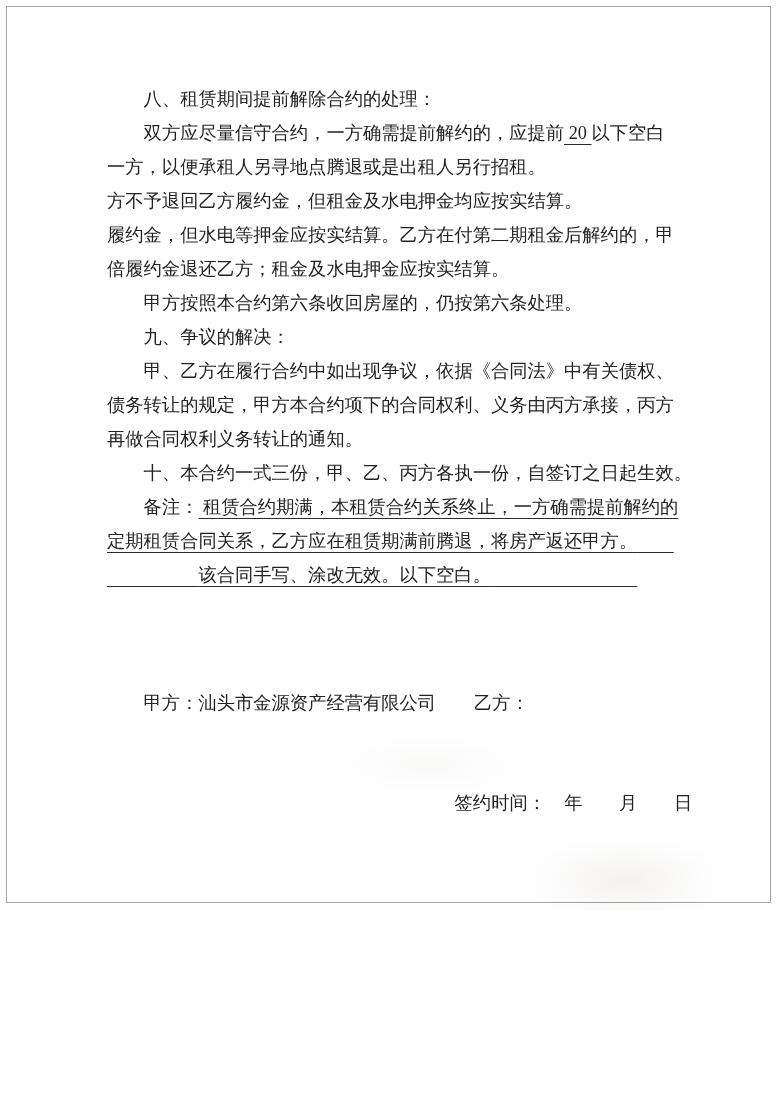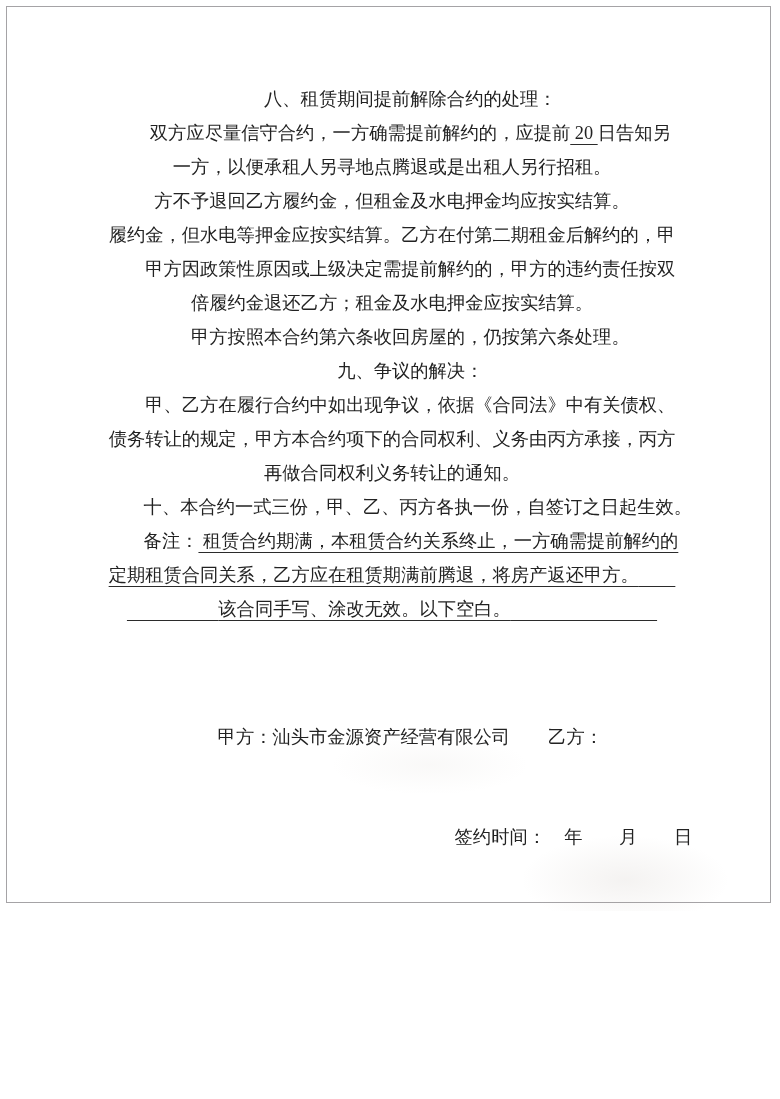--- a/index.html
+++ b/index.html
@@ -3,21 +3,20 @@
 <meta charset="utf-8">
 <style>
   html,body{margin:0;padding:0;background:#ffffff;}
   #page{
     position:relative;
     width:780px;height:911px;
     background:#ffffff;
     overflow:hidden;
     font-family:"Liberation Serif","DejaVu Serif",serif;
     color:#1f1f1f;
-    text-align:center;
   }
   .scan-frame{
     position:absolute;
     left:6px;top:6px;right:9px;bottom:8px;
     border:1.5px solid #a5a3a6;
     pointer-events:none;
   }
   .content{
     position:absolute;
     left:107px;top:82px;
@@ -65,25 +64,24 @@
   <div class="scan-frame"></div>
 
   <div class="smudge s1"></div>
   <div class="smudge s2"></div>
   <div class="smudge s3"></div>
   <div class="smudge s4"></div>
 
   <div class="content">
     <div>
         <div class="line indent"><span>八、租赁期间提前解除合约的处理：</span></div>
-        <div class="line indent"><span>双方应尽量信守合约，一方确需提前解约的，应提前</span><span class="u"> 20 </span><span>日告知另</span></div>
+        <div class="line indent"><span>双方应尽量信守合约，一方确需提前解约的，应提前</span><span class="u"> 20 </span><span>以下空白</span></div>
         <div class="line"><span>一方，以便承租人另寻地点腾退或是出租人另行招租。</span></div>
         <div class="line"><span>方不予退回乙方履约金，但租金及水电押金均应按实结算。</span></div>
         <div class="line"><span>履约金，但水电等押金应按实结算。乙方在付第二期租金后解约的，甲</span></div>
-        <div class="line indent"><span>甲方因政策性原因或上级决定需提前解约的，甲方的违约责任按双</span></div>
         <div class="line"><span>倍履约金退还乙方；租金及水电押金应按实结算。</span></div>
         <div class="line indent"><span>甲方按照本合约第六条收回房屋的，仍按第六条处理。</span></div>
         <div class="line indent"><span>九、争议的解决：</span></div>
         <div class="line indent"><span>甲、乙方在履行合约中如出现争议，依据《合同法》中有关债权、</span></div>
         <div class="line"><span>债务转让的规定，甲方本合约项下的合同权利、义务由丙方承接，丙方</span></div>
         <div class="line"><span>再做合同权利义务转让的通知。</span></div>
         <div class="line indent"><span>十、本合约一式三份，甲、乙、丙方各执一份，自签订之日起生效。</span></div>
         <div class="line indent"><span>备注：</span><span class="u"> 租赁合约期满，本租赁合约关系终止，一方确需提前解约的</span></div>
         <div class="line"><span class="u">定期租赁合同关系，乙方应在租赁期满前腾退，将房产返还甲方。</span><span class="u">　　</span></div>
         <div class="line"><span class="u">　　　　　</span><span class="u">该合同手写、涂改无效。以下空白。</span><span class="u">　　　　　　　　</span></div>

